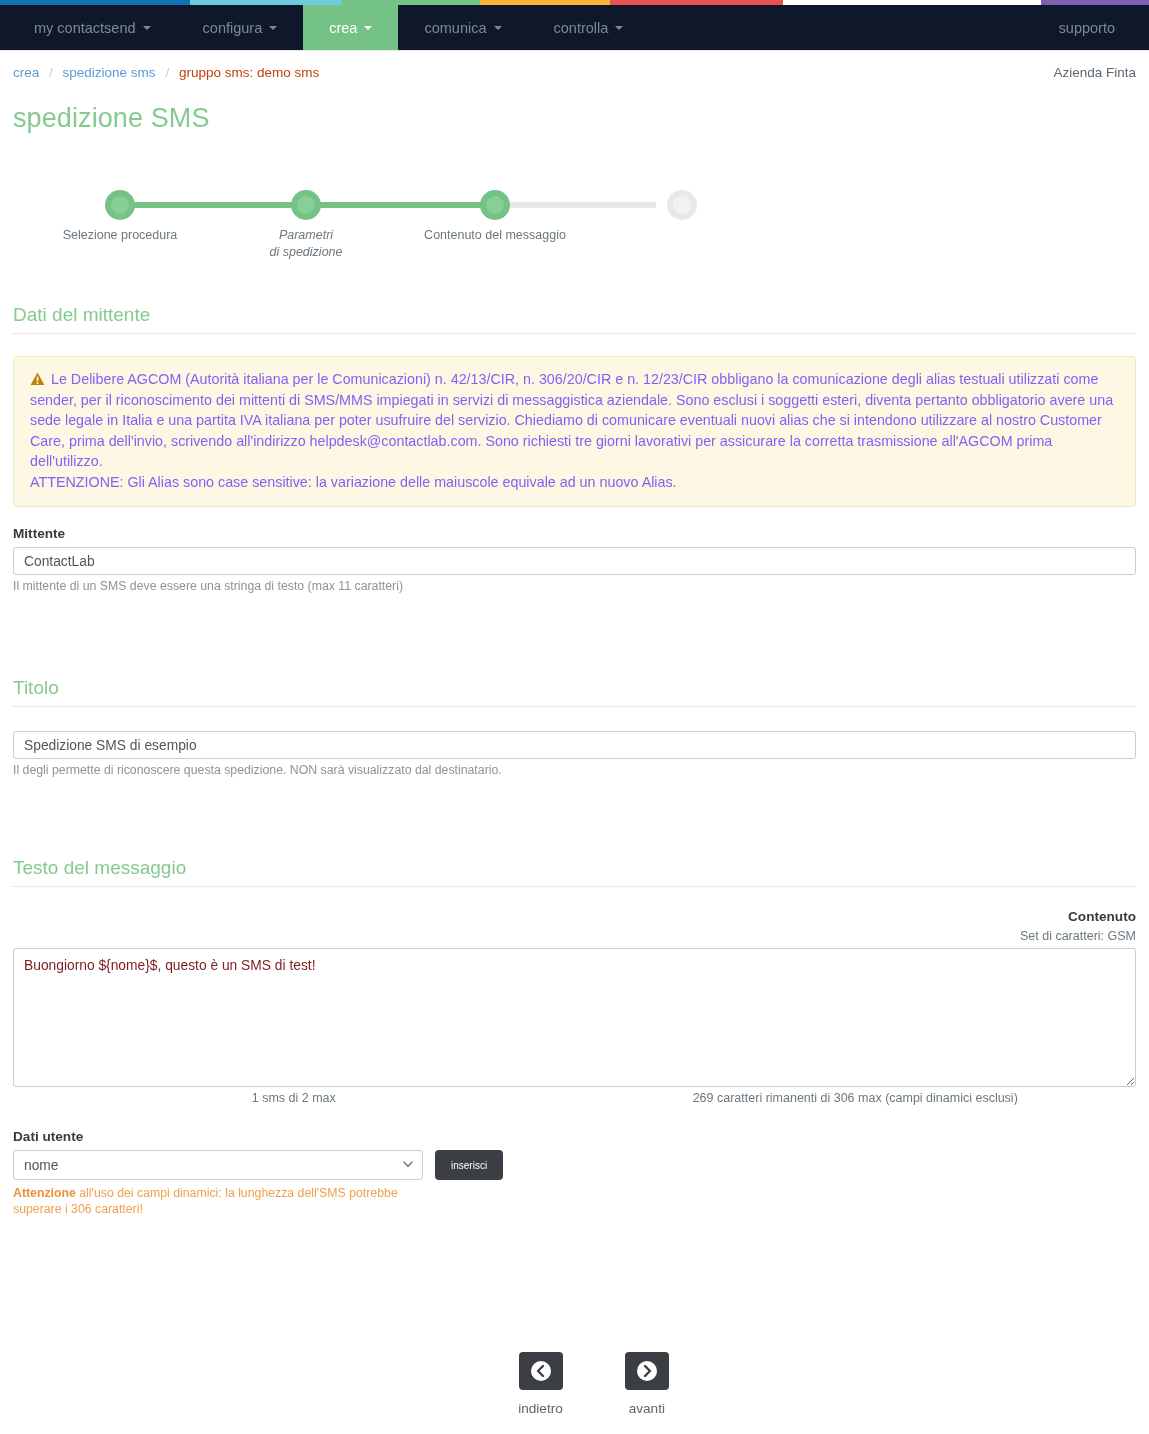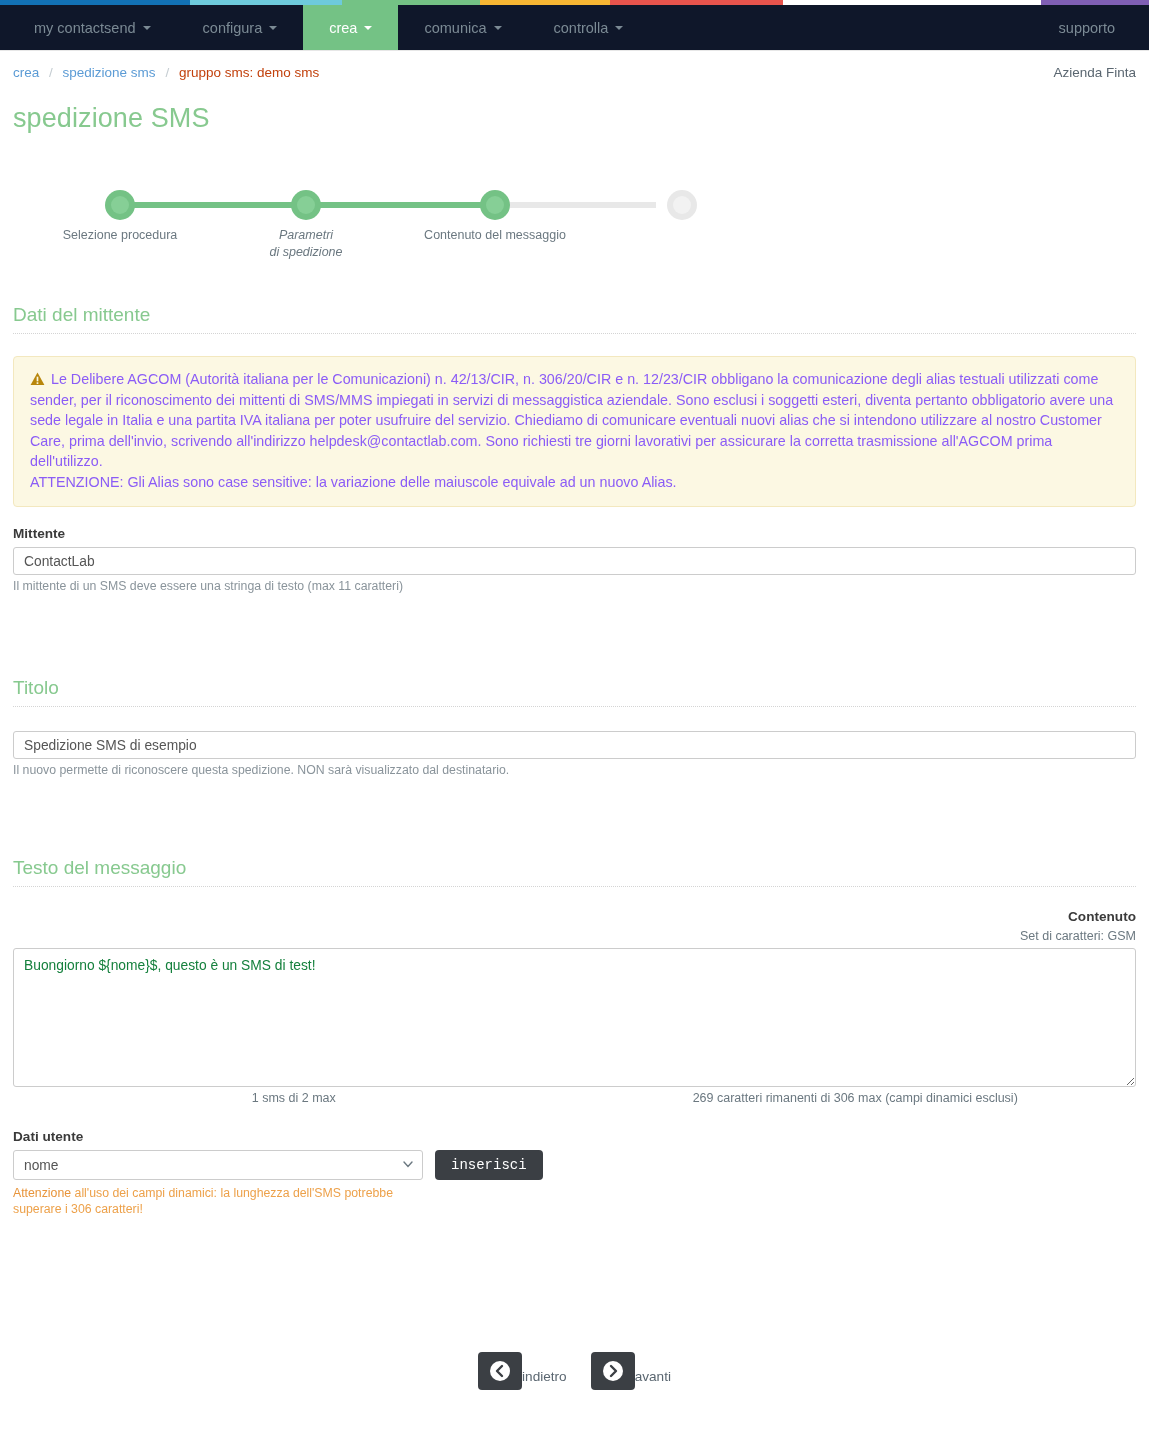--- a/index.html
+++ b/index.html
@@ -195,21 +195,21 @@
   .field-block-titolo { margin-top: 24px; }
 
   textarea.content-area {
     width: 100%;
     height: 139px;
     border: 1px solid #cccccc;
     border-radius: 3px;
     padding: 7px 10px;
     font-size: 13.8px;
     line-height: 19px;
-    color: #15803d;
+    color: #7f1d1d;
     font-family: "Liberation Sans", sans-serif;
     resize: vertical;
     outline: none;
     display: block;
   }
   .counter-row {
     display: flex;
     margin-top: 4px;
     font-size: 12.5px;
     color: #6b7880;
@@ -241,46 +241,47 @@
     pointer-events: none;
     width: 10px; height: 7px;
   }
   .btn-inserisci {
     background: #3b3f44;
     color: #ffffff;
     border: none;
     border-radius: 4px;
     padding: 0 16px;
     height: 30px;
-    font-size: 14px;
-    font-family: Liberation Mono, monospace;
+    font-size: 10px;
+    font-family: Liberation Sans, sans-serif;
     cursor: pointer;
   }
   .du-warning {
     margin-top: 5px;
     width: 412px;
     font-size: 12.3px;
     line-height: 16px;
     color: #eda14a;
   }
-  .du-warning b { color: #e8943a; font-weight: normal; }
+  .du-warning b { color: #e8943a; font-weight: bold; }
 
   
   .bottom-nav {
     position: absolute;
     left: 0; right: 0;
     top: 1352px;
     display: flex;
     justify-content: center;
     gap: 24px;
   }
   .nav-btn-wrap {
     display: flex;
-    flex-direction: row;
+    flex-direction: column;
     align-items: center;
+    margin-left: 38px;
   }
   .nav-btn {
     width: 44px; height: 38px;
     background: #3b3f44;
     border-radius: 4px;
     display: flex;
     align-items: center;
     justify-content: center;
     cursor: pointer;
     border: none;
@@ -381,21 +382,21 @@
     <label class="field-label">Mittente</label>
     <input class="text-input" type="text" value="ContactLab" style="">
     <div class="help-text">Il mittente di un SMS deve essere una stringa di testo (max 11 caratteri)</div>
   </div>
 
   <div style="height:56px;"></div>
   <h2 class="section-head sect-titolo">Titolo</h2>
 
   <div class="field-block-titolo">
     <input class="text-input" type="text" value="Spedizione SMS di esempio" style="">
-    <div class="help-text">Il nuovo permette di riconoscere questa spedizione. NON sarà visualizzato dal destinatario.</div>
+    <div class="help-text">Il degli permette di riconoscere questa spedizione. NON sarà visualizzato dal destinatario.</div>
   </div>
 
   <div style="height:52px;"></div>
   <h2 class="section-head sect-testo">Testo del messaggio</h2>
 
   <div style="margin-top:22px;">
     <div class="label-row">
       <label class="field-label" style="margin-bottom:5px;">Contenuto</label>
       <span class="charset-note" style="margin-bottom:5px;">Set di caratteri: GSM</span>
     </div>

